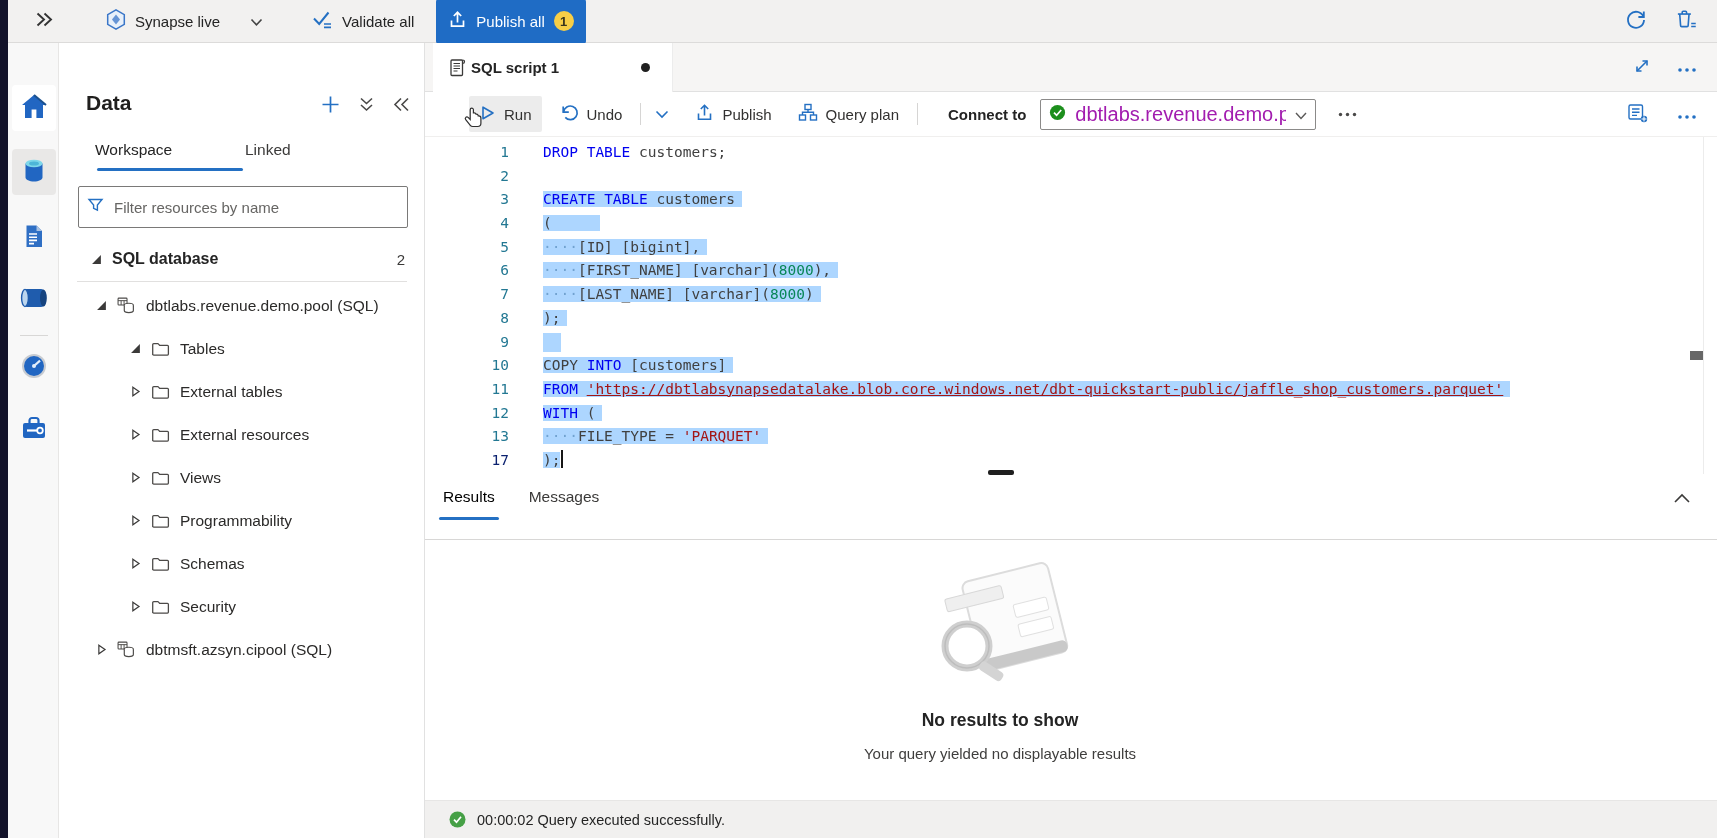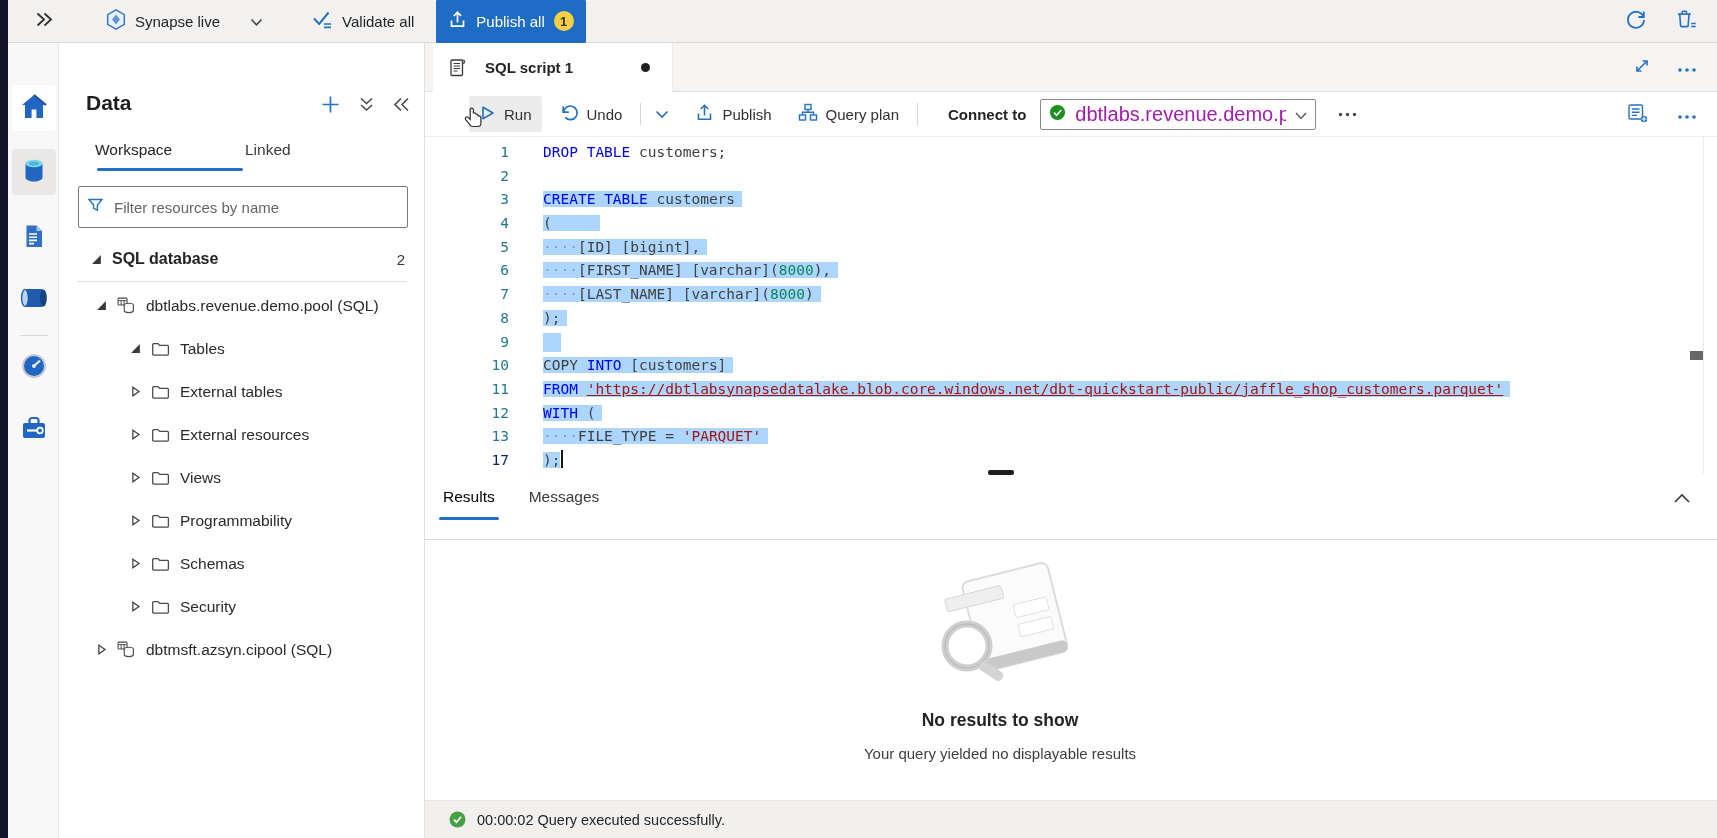--- a/index.html
+++ b/index.html
@@ -55,21 +55,21 @@
   .tree-row .twisty{width:12px;display:flex;justify-content:center}
   .tree-row.lvl1 .twisty{margin-left:36px}
   .tree-row.lvl2 .twisty{margin-left:70px}
   .tree-row .ticon{margin-left:10px;display:flex}
   .tree-row .tlabel{margin-left:10px;font-size:15.5px;color:#2b2a29;white-space:nowrap}
 
   
   .tabbar{position:absolute;left:425px;top:43px;width:1292px;height:49px;background:#f6f5f4;border-bottom:1px solid #e1e1e1}
   .doc-tab{position:absolute;left:8px;top:0;width:240px;height:49px;background:#fff;border-right:1px solid #ececec;display:flex;align-items:center;cursor:pointer}
   .doc-tab .dicon{margin-left:14px;display:flex}
-  .doc-tab .dtitle{margin-left:19px;font-size:15px;font-weight:600;color:#242424}
+  .doc-tab .dtitle{margin-left:5px;font-size:15px;font-weight:600;color:#242424}
   .doc-tab .dirty{position:absolute;right:22px;width:9px;height:9px;border-radius:50%;background:#1f1f1f}
   .tabbar-right{position:absolute;right:20px;top:0;height:49px;display:flex;align-items:center;gap:26px}
 
   
   .toolbar{position:absolute;left:425px;top:92px;width:1292px;height:45px;background:#fff;border-bottom:1px solid #f0efee;display:flex;align-items:center;font-size:15px;color:#323130}
   .tbtn{display:flex;align-items:center;gap:8px;height:36px;padding:0 10px;border-radius:2px;cursor:pointer}
   .tbtn.run{margin-left:44px;background:#ececec}
   .tbtn.undo{margin-left:8px}
   .tsep{width:1px;height:22px;background:#d6d5d4;margin:0 8px}
   .tchev{display:flex;align-items:center;padding:0 6px;cursor:pointer}

